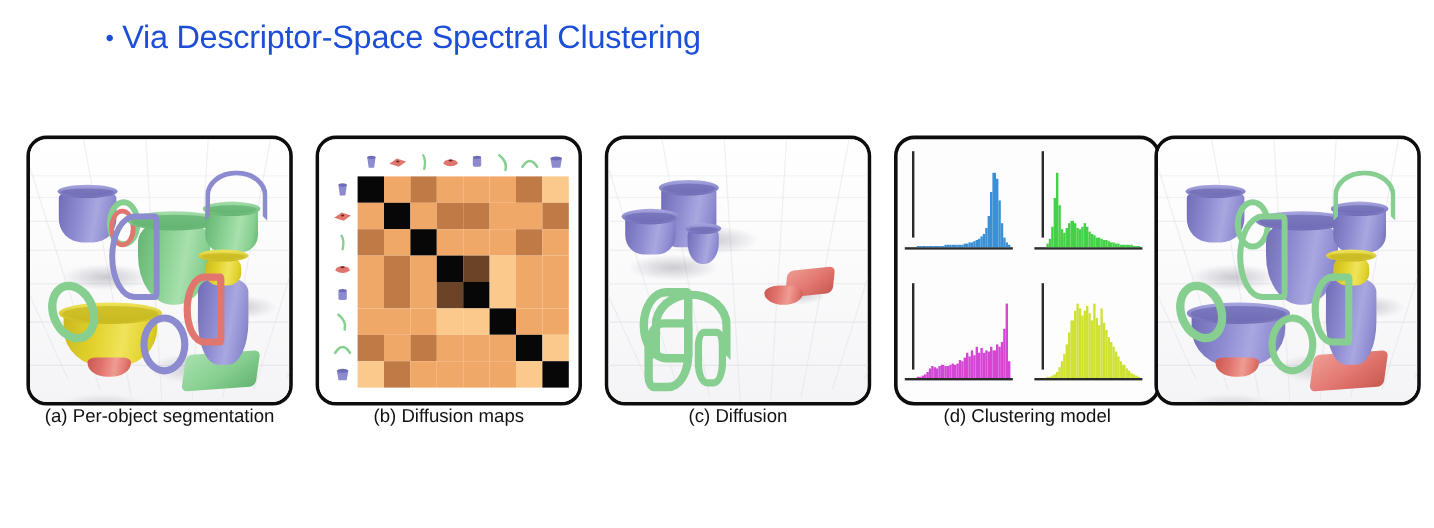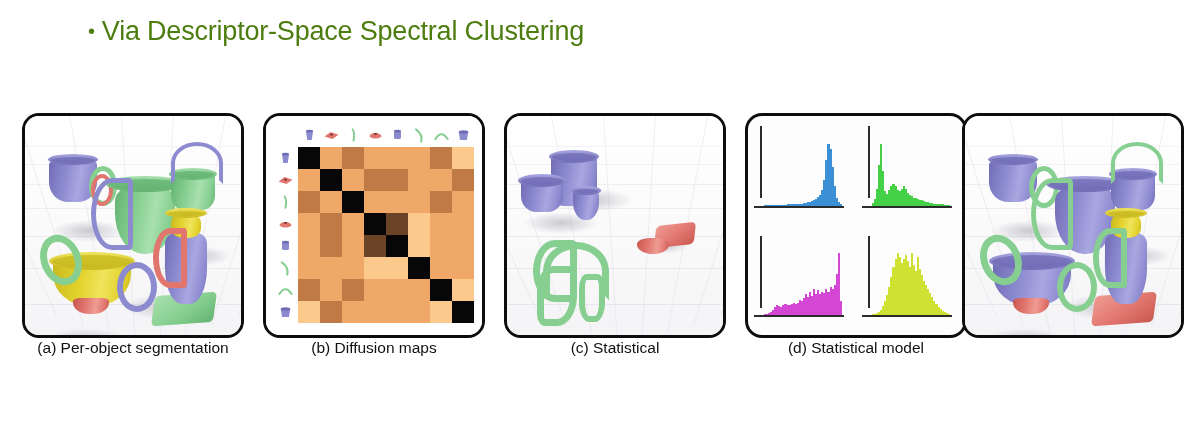--- a/index.html
+++ b/index.html
@@ -3,21 +3,21 @@
 <meta charset="utf-8">
 <style>
   html,body{margin:0;padding:0;}
   body{
     width:1195px;height:440px;background:#ffffff;
     font-family:"Liberation Sans", sans-serif;
     overflow:hidden;position:relative;
   }
   .slide-title{
     position:absolute;left:88px;top:16px;
-    font-size:27px;color:#4d7c0f;white-space:nowrap;
+    font-size:27px;color:#1d4ed8;white-space:nowrap;
     letter-spacing:-0.2px;
   }
   .slide-title .bullet{font-size:20px;vertical-align:2px;margin-right:7px;}
 
   .figure-row{position:absolute;left:0;top:113px;width:1195px;height:250px;}
   .panel-wrap{position:absolute;top:0;width:222px;}
   .panel{
     position:relative;width:216px;height:219px;
     border:3px solid #0d0d0d;border-radius:17px;
     background:#fdfdfd;overflow:hidden;
@@ -345,21 +345,21 @@
           <div class="handle" style="left:30px;top:150px;width:26px;height:46px;border:7px solid #86cf90;border-radius:40% 10% 50% 20%;border-color:#86cf90;background:transparent;"></div>
           <div class="handle" style="left:72px;top:158px;width:14px;height:36px;border:6px solid #86cf90;border-radius:30% 30% 40% 40%;border-color:#86cf90;background:transparent;"></div>
           <div class="obj" style="left:148px;top:108px;width:40px;height:22px;transform:rotate(-6deg) skewX(-12deg);">
             <div style="position:absolute;inset:0;border-radius:5px;background:linear-gradient(145deg,#ef9c93,#e1766f 55%,#c8584f);"></div>
           </div>
           <div class="obj" style="left:130px;top:122px;width:32px;height:16px;">
             <div class="body" style="left:0;top:0px;width:100%;height:16px;background:linear-gradient(100deg,#c8584f 0%,#e1766f 35%,#ef9c93 62%,#e1766f 85%,#c8584f 100%);border-radius:40% 40% 50% 50%/40% 40% 60% 60%;"></div>
           </div>
         </div>
     </div>
-    <div class="caption">(c) Statistical</div>
+    <div class="caption">(c) Diffusion</div>
   </div>
 
   <div class="panel-wrap" style="left:745px;">
     <div class="panel">
       <div class="hist-grid" id="hist-grid">
           <div class="hist-cell">
             <div class="axis-y" style="left:12px;top:10px;height:72px;"></div>
             <div class="axis-x" style="left:6px;bottom:18px;width:90px;"></div>
             <div class="bars" style="left:16px;bottom:20px;width:78px;height:62px;">
               <div class="bar" style="height:1.0416666666666665%;background:#3b8fd4;"></div>
@@ -529,21 +529,21 @@
               <div class="bar" style="height:12.903225806451612%;background:#cfe234;"></div>
               <div class="bar" style="height:9.67741935483871%;background:#cfe234;"></div>
               <div class="bar" style="height:6.451612903225806%;background:#cfe234;"></div>
               <div class="bar" style="height:4.838709677419355%;background:#cfe234;"></div>
               <div class="bar" style="height:3.225806451612903%;background:#cfe234;"></div>
               <div class="bar" style="height:1.6129032258064515%;background:#cfe234;"></div>
             </div>
           </div>
         </div>
     </div>
-    <div class="caption">(d) Statistical model</div>
+    <div class="caption">(d) Clustering model</div>
   </div>
 
   <div class="panel-wrap" style="left:962px;">
     <div class="panel">
       <div class="scene" id="scene-e">
           <div class="floor-line fl-h" style="top:30px;opacity:0.35;"></div>
           <div class="floor-line fl-h" style="top:48px;opacity:0.42;"></div>
           <div class="floor-line fl-h" style="top:68px;opacity:0.49;"></div>
           <div class="floor-line fl-h" style="top:92px;opacity:0.56;"></div>
           <div class="floor-line fl-h" style="top:120px;opacity:0.63;"></div>

